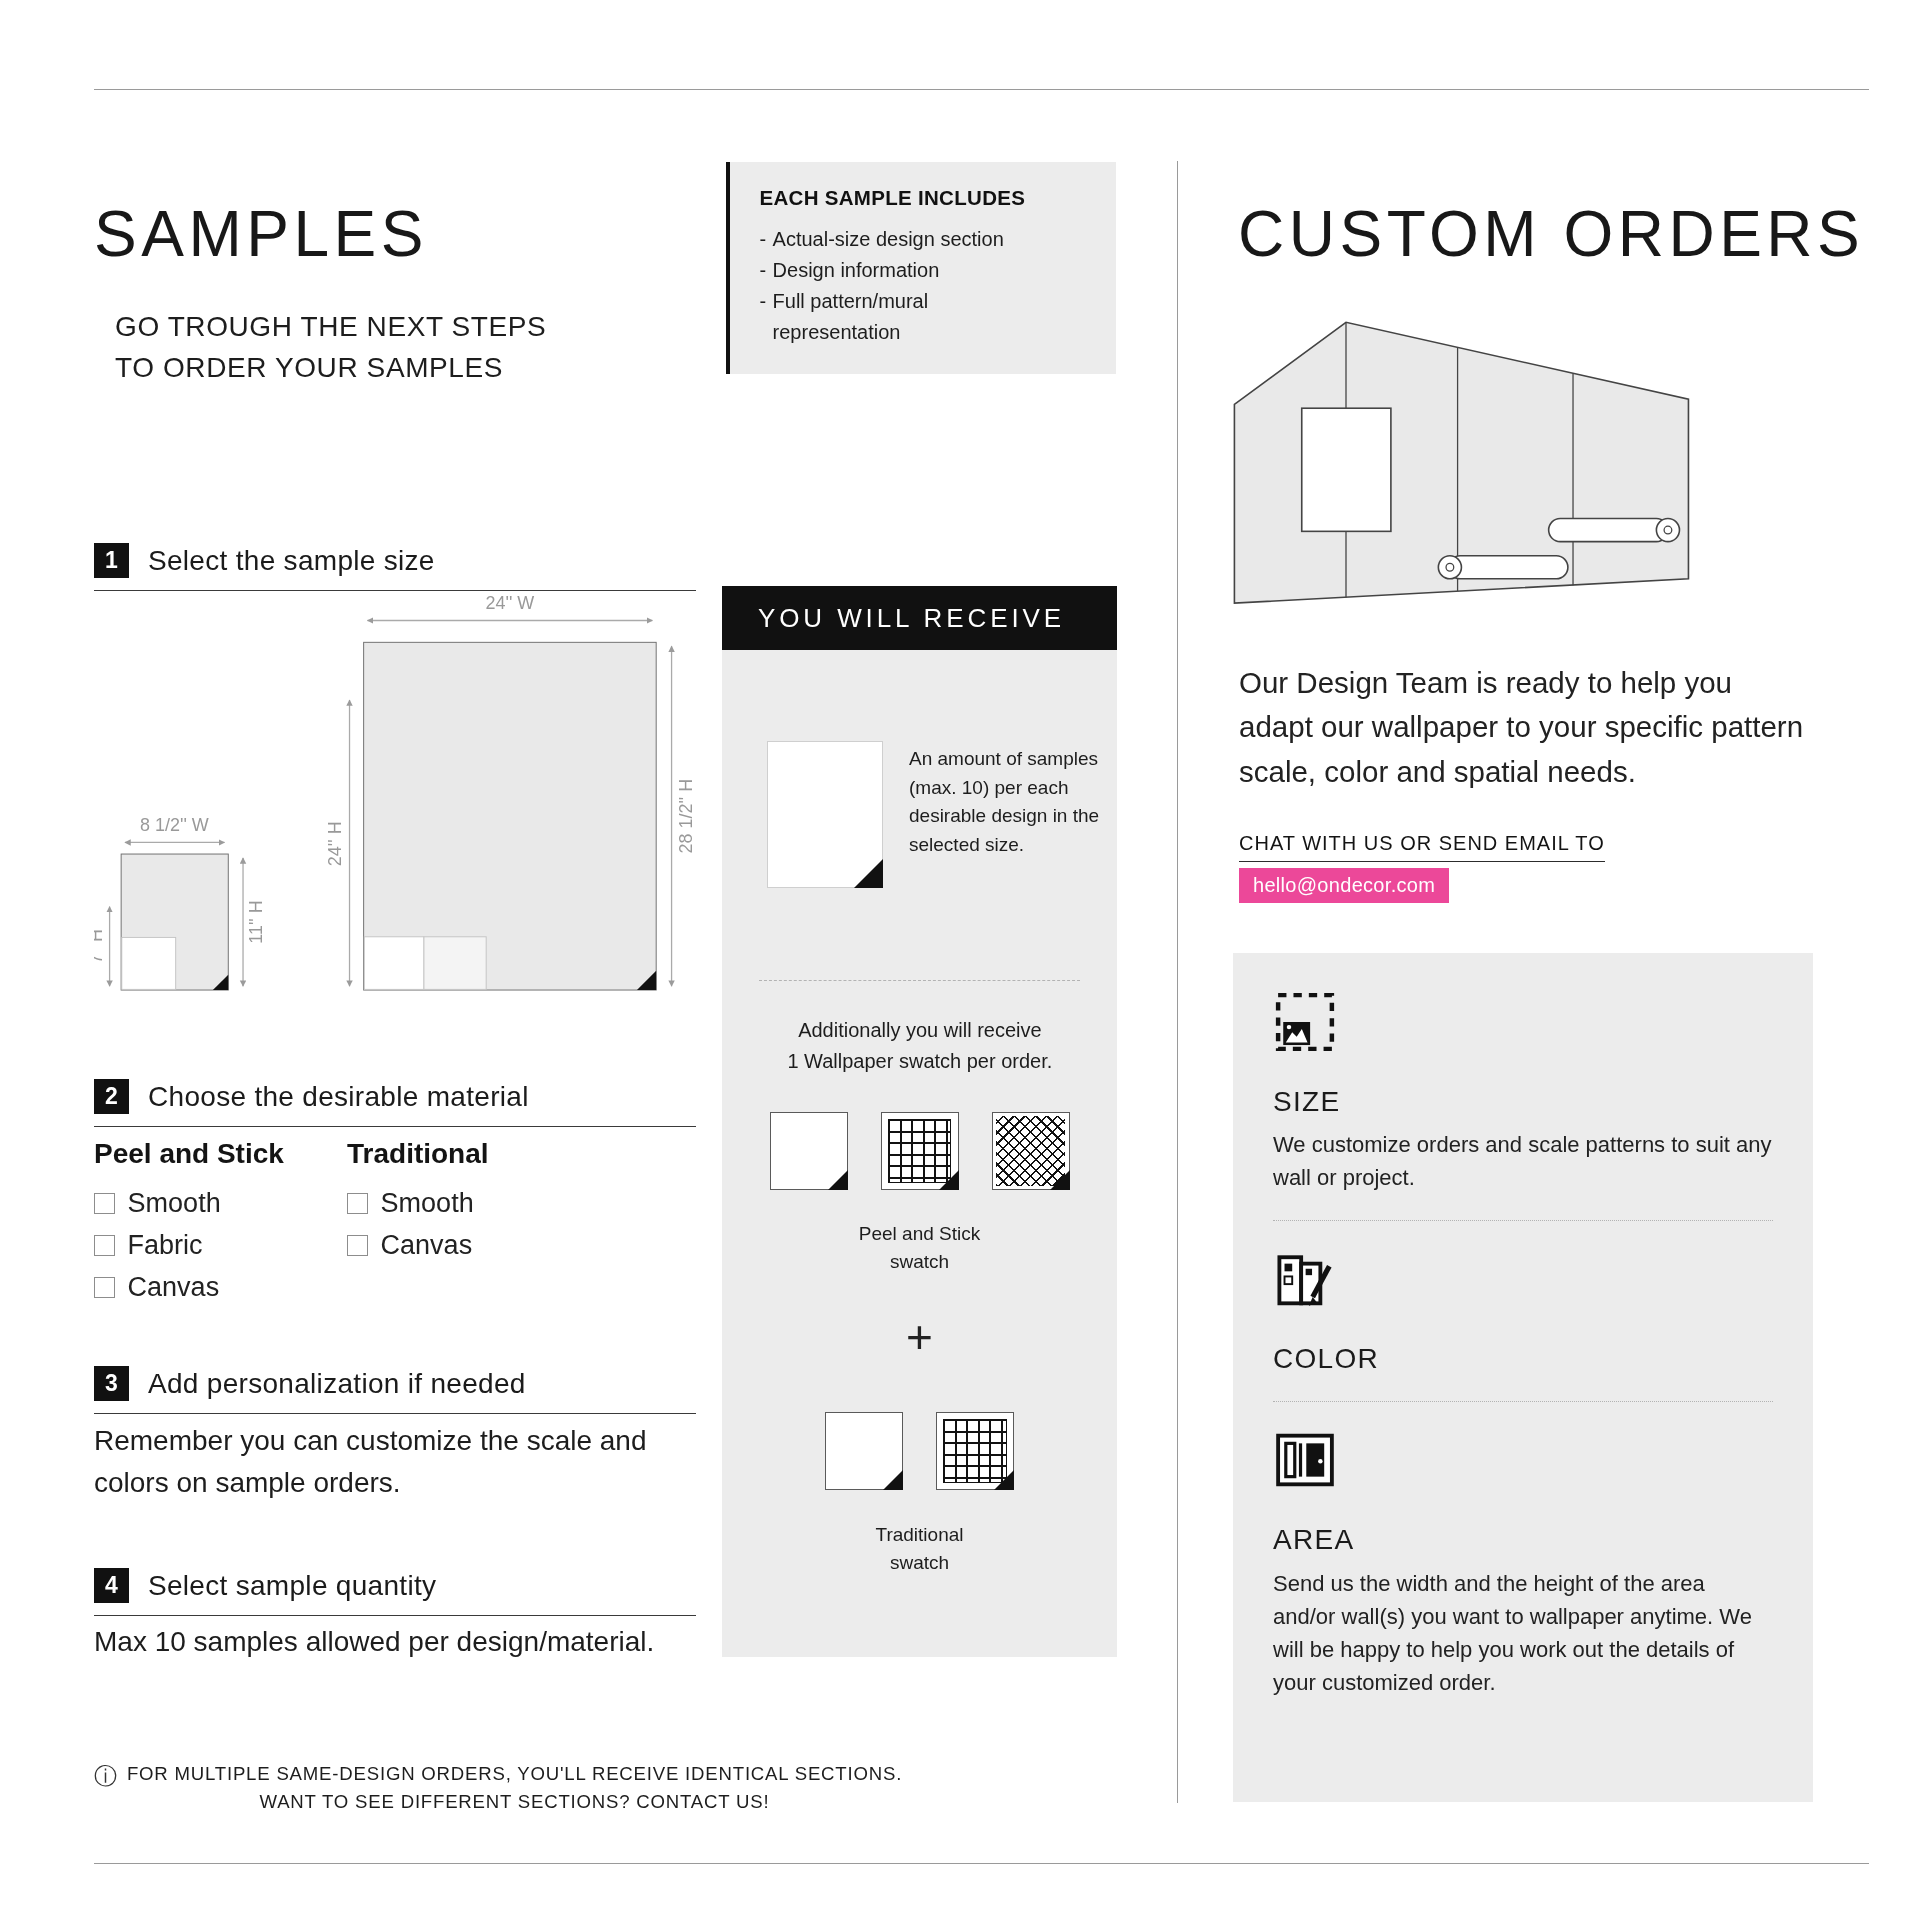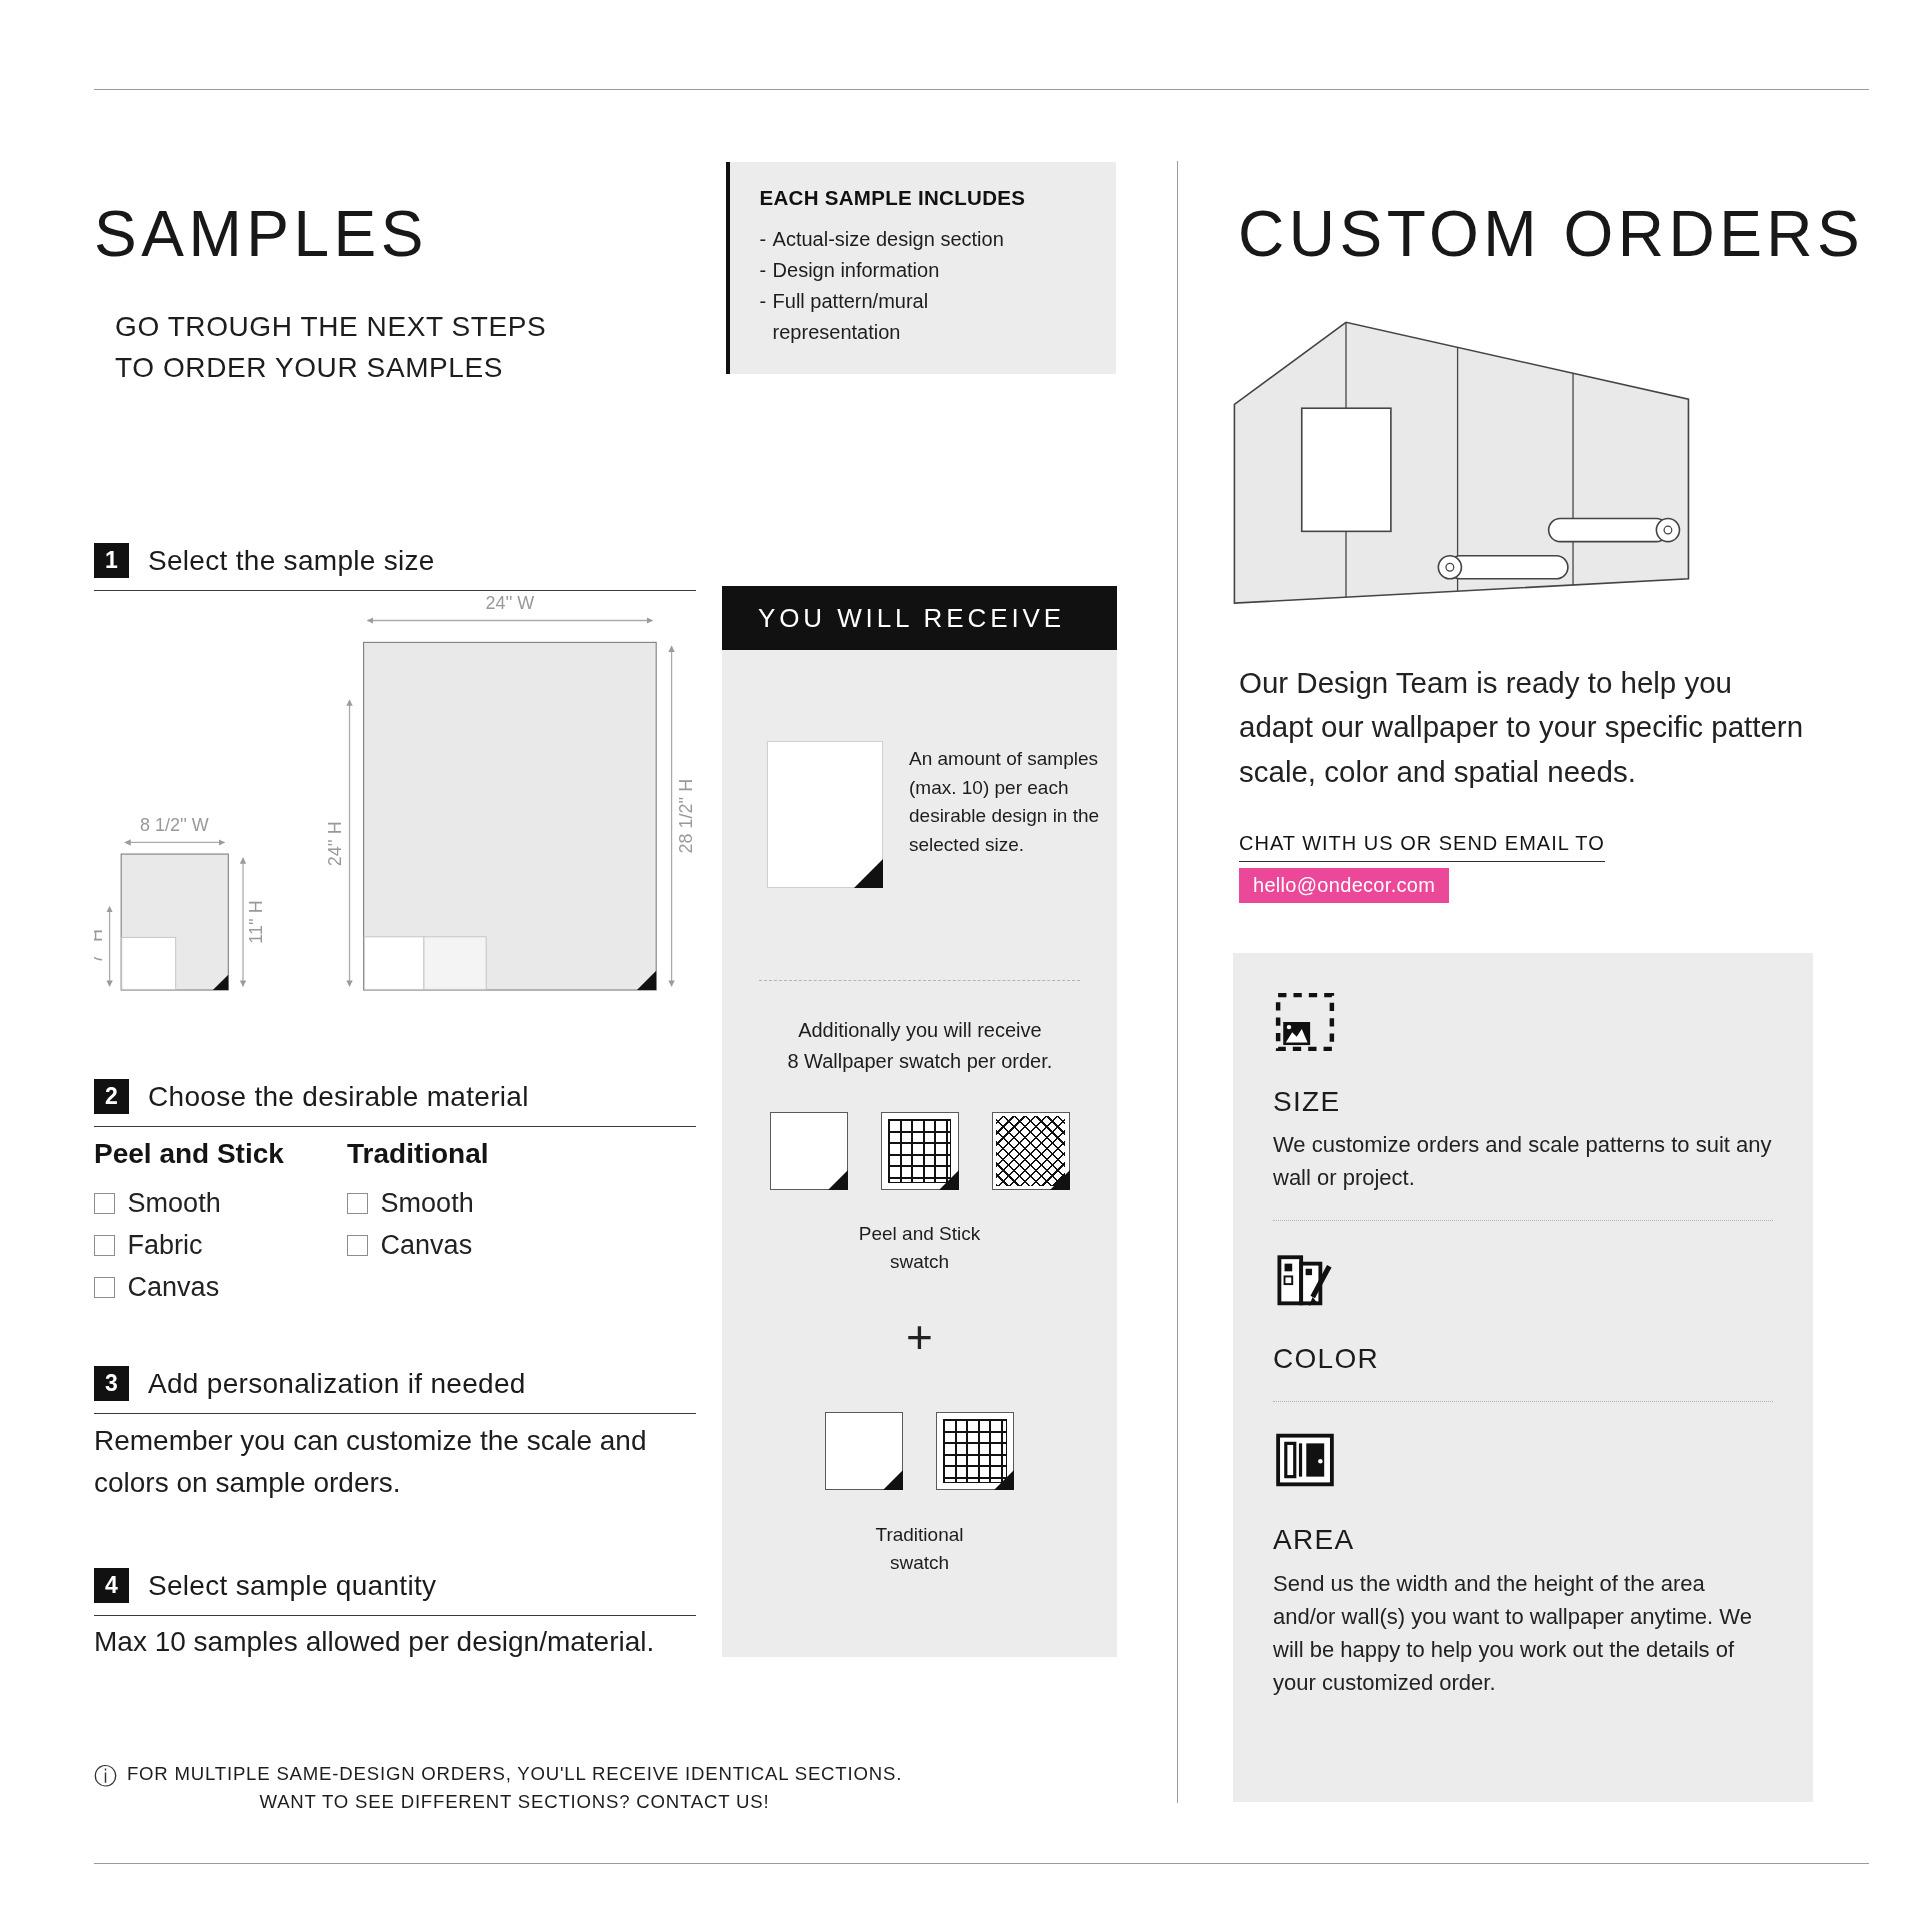--- a/index.html
+++ b/index.html
@@ -219,21 +219,21 @@
 
   <div class="receive-panel">
     <div class="receive-header">YOU WILL RECEIVE</div>
 
     <div class="sample-sheet"></div>
     <div class="amount-text">An amount of samples (max. 10) per each desirable design in the selected size.</div>
 
     <div class="dash-sep"></div>
 
     <div class="additional preline">Additionally you will receive
-8 Wallpaper swatch per order.</div>
+1 Wallpaper swatch per order.</div>
 
     <div class="swatch-row row1">
       <div class="swatch"></div>
       <div class="swatch">
           <div class="grid-fill"></div>
         </div>
       <div class="swatch">
           <div class="cross-fill"></div>
         </div>
     </div>

